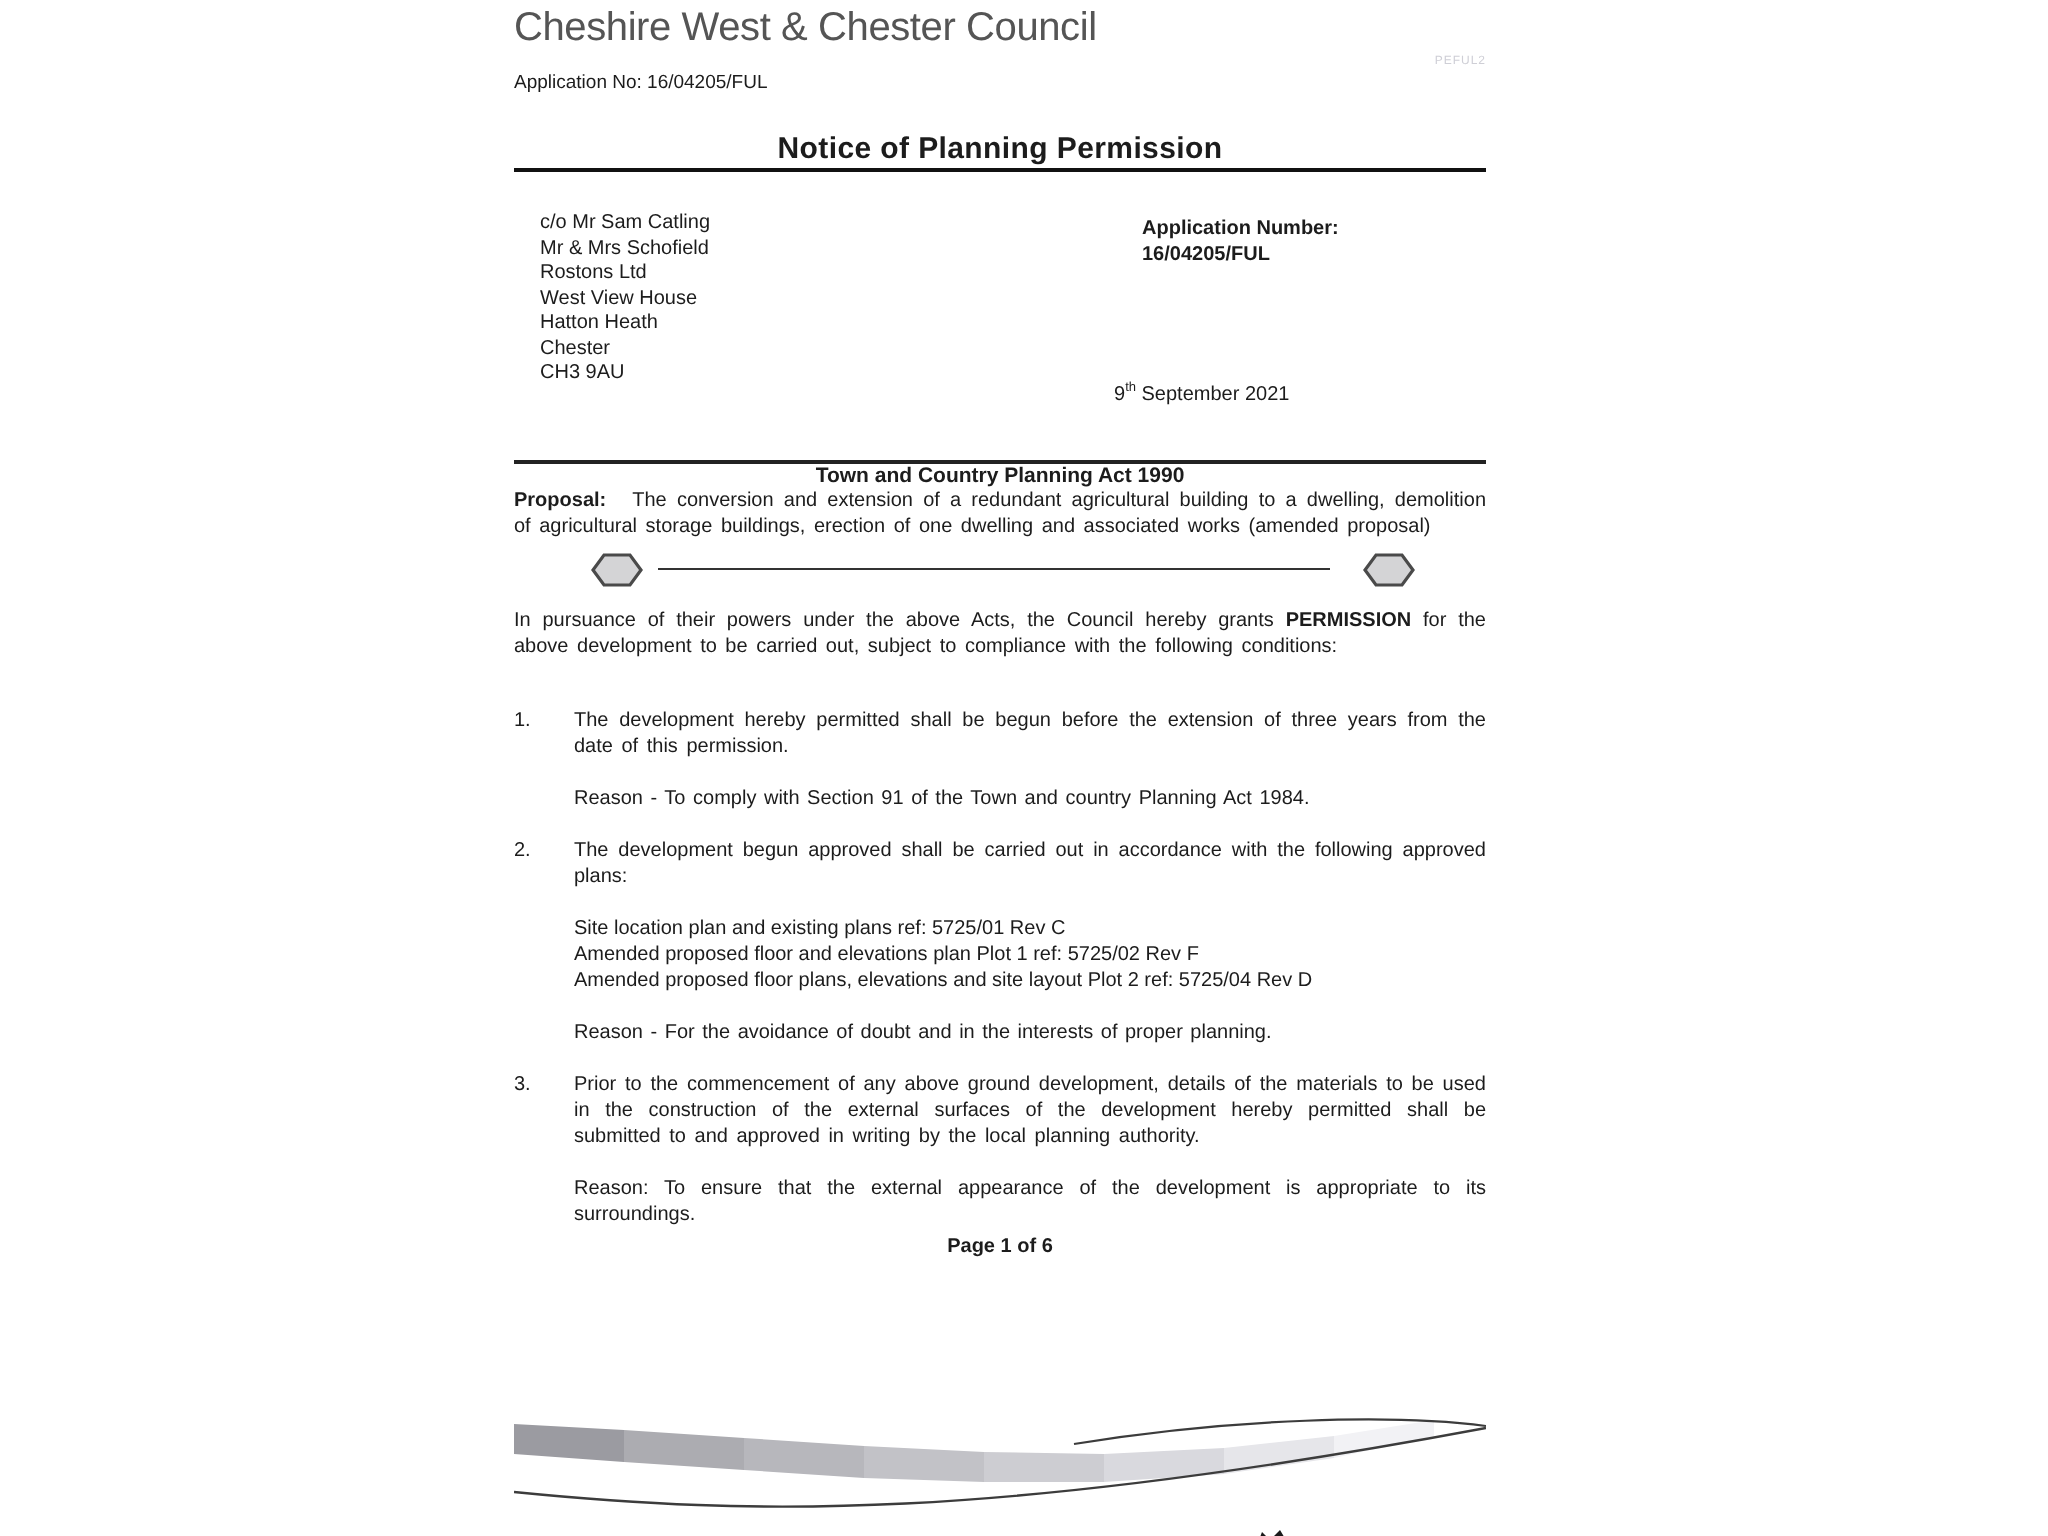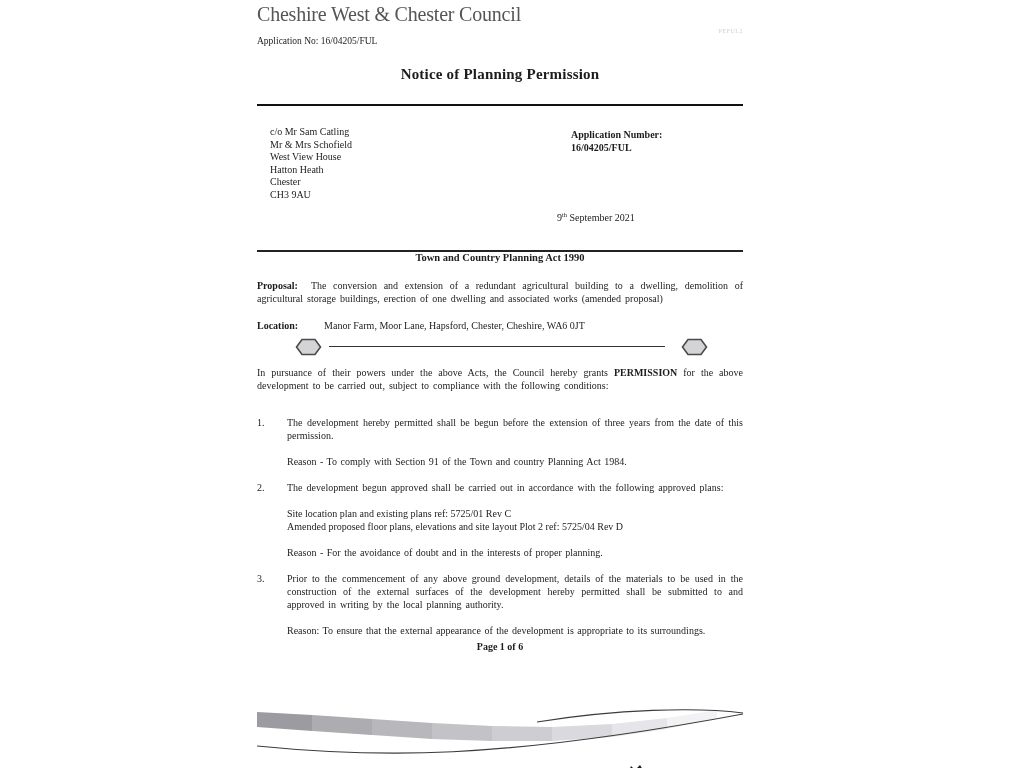--- a/index.html
+++ b/index.html
@@ -1,42 +1,42 @@
 <!DOCTYPE html>
 <html><head>
 <meta charset="utf-8">
 <style>
   * { margin:0; padding:0; box-sizing:border-box; }
   html,body { width:1024px; height:768px; background:#ffffff; overflow:hidden;
               font-family:"Liberation Sans", sans-serif; color:#1c1c1c; }
-  #page { position:relative; width:1024px; height:683px; background:#fff;font-family:Liberation Serif, serif; }
+  #page { position:relative; width:1024px; height:683px; background:#fff; }
   #content { position:absolute; left:257px; top:0; width:486px; }
 
   .council-name { padding-top:2px; font-size:20px; line-height:24px; color:#555;
                   letter-spacing:-0.2px; font-weight:400; }
   .watermark { text-align:right; font-size:6px; line-height:7px; color:#cfcfd6;
                margin-top:2px; letter-spacing:0.5px; }
   .app-no-line { font-size:9.5px; line-height:11px; margin-top:1px; }
 
   .doc-title { margin-top:19px; text-align:center; font-size:15px; font-weight:bold;
-               letter-spacing:0.2px; padding-bottom:21px; border-bottom:2px solid #111; }
+               letter-spacing:0.2px; padding-bottom:1px; border-bottom:2px solid #111; }
 
   .addr-row { position:relative; margin-top:20px; height:100px; }
   .addr-block { padding-left:13px; font-size:10px; line-height:12.5px; }
   .right-col { position:absolute; left:314px; top:2px; font-size:10px; line-height:13px; }
   .right-col .b { font-weight:bold; }
   .date-line { position:absolute; left:300px; top:86px; font-size:10px; }
   sup { font-size:6.5px; vertical-align:super; line-height:0; }
 
   .rule { margin-top:24px; border-top:2px solid #222; }
 
   .act-heading { text-align:center; font-size:10.5px; font-weight:bold; }
 
   .para { font-size:10px; line-height:13px; text-align:justify; word-spacing:1.5px; }
-  .proposal { margin-top:16px; }
+  .proposal { }
   .inline-label { font-weight:bold; margin-right:13px; }
   .loc-row { margin-top:14px; font-size:10px; line-height:13px; }
   .loc-row .inline-label { margin-right:26px; }
 
   .hex-row { position:relative; margin-top:6px; height:18px; }
   .hex-left  { position:absolute; left:38px; top:0; }
   .hex-right { position:absolute; left:424px; top:0; }
   .hex-line  { position:absolute; left:72px; width:336px; top:8px; border-top:1.5px solid #333; }
 
   .grant { margin-top:10px; }
@@ -66,39 +66,39 @@
     <div class="council-name">Cheshire West &amp; Chester Council</div>
     <div class="watermark">PEFUL2</div>
     <div class="app-no-line">Application No: 16/04205/FUL</div>
 
     <div class="doc-title">Notice of Planning Permission</div>
 
     <div class="addr-row">
       <div class="addr-block">
         <div>c/o Mr Sam Catling</div>
         <div>Mr &amp; Mrs Schofield</div>
+        <div>Rostons Ltd</div>
         <div>West View House</div>
         <div>Hatton Heath</div>
         <div>Chester</div>
         <div>CH3 9AU</div>
       </div>
       <div class="right-col">
         <div class="b">Application Number:</div>
         <div class="b">16/04205/FUL</div>
       </div>
       <div class="date-line"><span>9</span><sup>th</sup><span> September 2021</span></div>
     </div>
 
     <div class="rule"></div>
 
     <div class="act-heading">Town and Country Planning Act 1990</div>
 
     <div class="para proposal"><span class="inline-label">Proposal:</span><span>The conversion and extension of a redundant agricultural building to a dwelling, demolition of agricultural storage buildings, erection of one dwelling and associated works (amended proposal)</span></div>
 
-    <div class="loc-row"><span class="inline-label">Location:</span><span>Manor Farm, Moor Lane, Hapsford, Chester, Cheshire, WA6 0JT</span></div>
 
     <div class="hex-row">
       <svg class="hex-left" width="27" height="18" viewBox="0 0 27 18">
           <polygon points="7,1.5 20,1.5 25.5,9 20,16.5 7,16.5 1.5,9" fill="#d4d4d6" stroke="#4a4a4a" stroke-width="1.6"></polygon>
         </svg>
       <div class="hex-line"></div>
       <svg class="hex-right" width="27" height="18" viewBox="0 0 27 18">
           <polygon points="7,1.5 20,1.5 25.5,9 20,16.5 7,16.5 1.5,9" fill="#d4d4d6" stroke="#4a4a4a" stroke-width="1.6"></polygon>
         </svg>
     </div>
@@ -110,20 +110,21 @@
       <div class="cond-body para">The development hereby permitted shall be begun before the extension of three years from the date of this permission.</div>
     </div>
     <div class="reason">Reason - To comply with Section 91 of the Town and country Planning Act 1984.</div>
 
     <div class="cond cond-next">
       <div class="cond-num">2.</div>
       <div class="cond-body para">The development begun approved shall be carried out in accordance with the following approved plans:</div>
     </div>
     <div class="plans">
       <div>Site location plan and existing plans ref: 5725/01 Rev C</div>
+      <div>Amended proposed floor and elevations plan Plot 1 ref: 5725/02 Rev F</div>
       <div>Amended proposed floor plans, elevations and site layout Plot 2 ref: 5725/04 Rev D</div>
     </div>
     <div class="reason">Reason - For the avoidance of doubt and in the interests of proper planning.</div>
 
     <div class="cond cond-next">
       <div class="cond-num">3.</div>
       <div class="cond-body para">Prior to the commencement of any above ground development, details of the materials to be used in the construction of the external surfaces of the development hereby permitted shall be submitted to and approved in writing by the local planning authority.</div>
     </div>
     <div class="reason">Reason: To ensure that the external appearance of the development is appropriate to its surroundings.</div>
 

